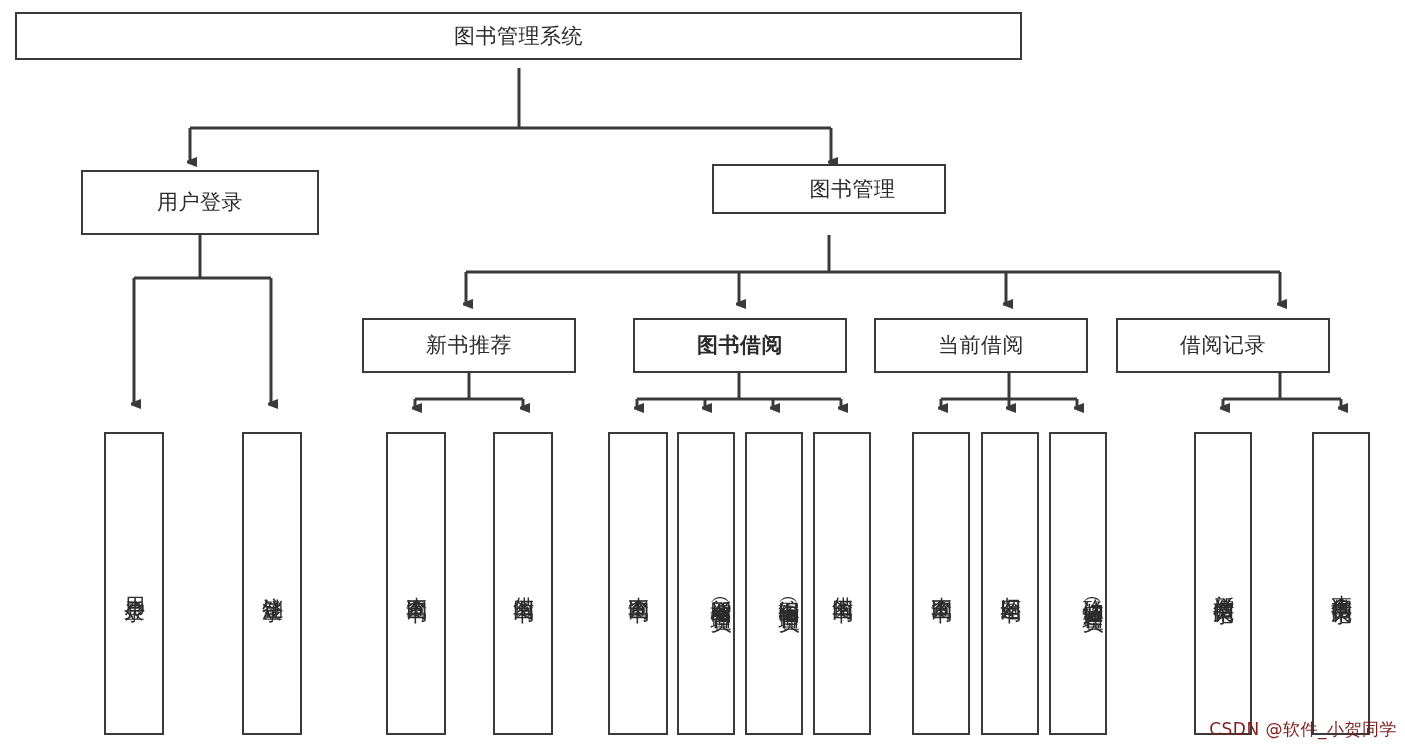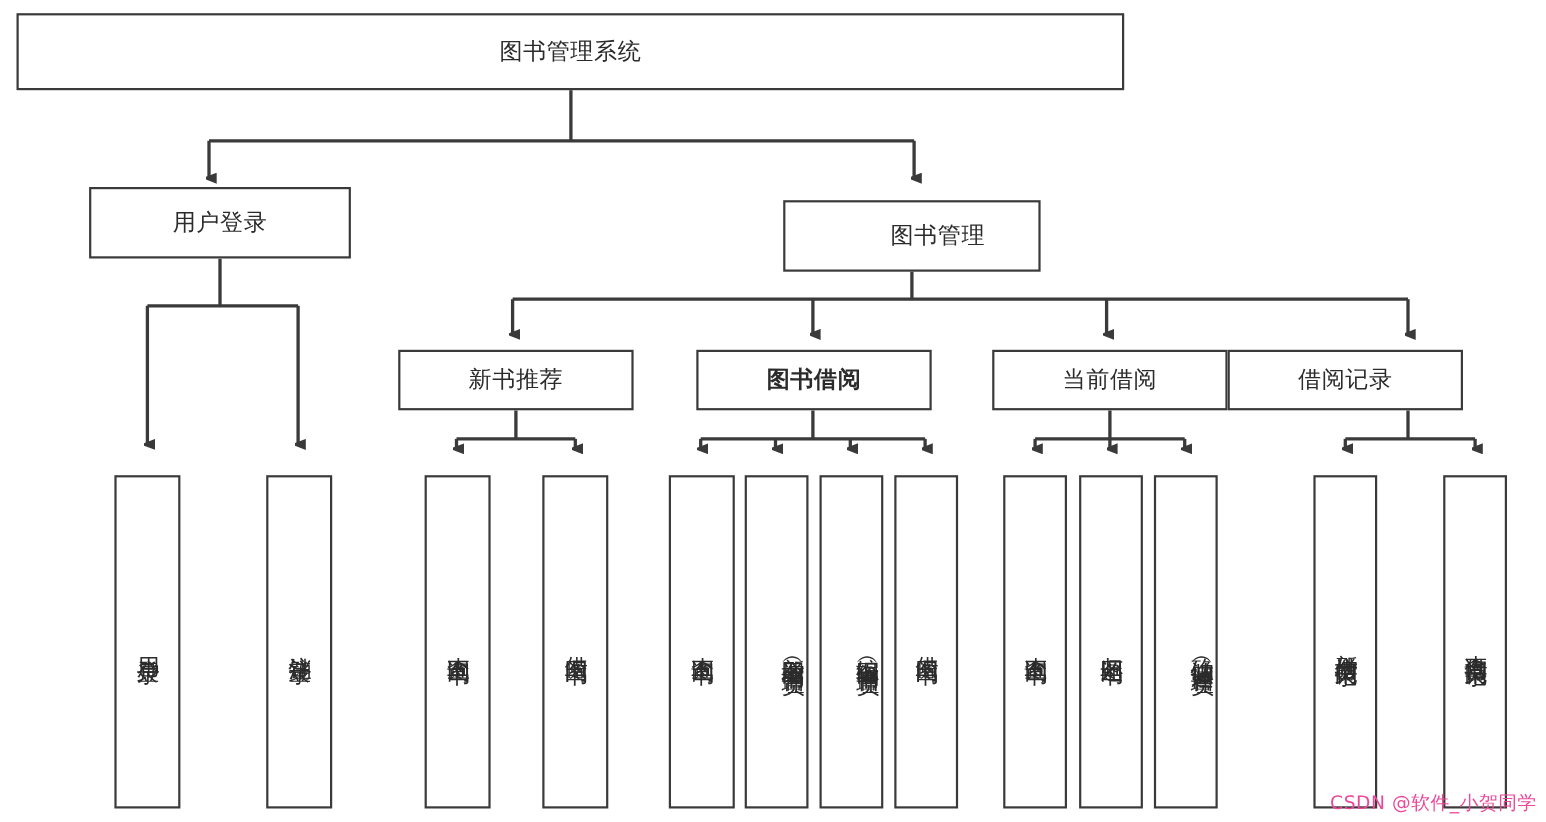--- a/index.html
+++ b/index.html
@@ -57,21 +57,21 @@
     padding-top: 0;
   }
   .node-v span {
     display: block;
   }
   #watermark {
     position: absolute;
     right: 8px;
     bottom: 6px;
     font-size: 17px;
-    color: #ec4899;
+    color: #7f1d1d;
     letter-spacing: 0.5px;
     white-space: nowrap;
     user-select: none;
   }
 </style>
 </head>
 <body>
 
 <div id="diagram-root">
 
@@ -119,41 +119,41 @@
       <path d="M1009,399 L1009,408" marker-end="url(#arrowhead)"></path>
       <path d="M1077,399 L1077,408" marker-end="url(#arrowhead)"></path>
 
       <path d="M1280,373 L1280,399"></path>
       <path d="M1223,399 L1341,399"></path>
       <path d="M1223,399 L1223,408" marker-end="url(#arrowhead)"></path>
       <path d="M1341,399 L1341,408" marker-end="url(#arrowhead)"></path>
     </g>
   </svg>
 
-  <div class="node node-h" style="left:15px; top:12px; width:1007px; height:70px;">
+  <div class="node node-h" style="left:15px; top:12px; width:1007px; height:48px;">
     <span>图书管理系统</span>
   </div>
 
   <div class="node node-h" style="left:81px; top:170px; width:238px; height:65px;">
     <span>用户登录</span>
   </div>
 
-  <div class="node node-h" style="left:712px; top:182px; width:234px; height:65px;padding-left:47px;">
+  <div class="node node-h" style="left:712px; top:164px; width:234px; height:50px;padding-left:47px;">
     <span>图书管理</span>
   </div>
 
   <div class="node node-h" style="left:362px; top:318px; width:214px; height:55px;text-align:right;">
     <span>新书推荐</span>
   </div>
 
   <div class="node node-h" style="left:633px; top:318px; width:214px; height:55px;font-weight:bold;">
     <span>图书借阅</span>
   </div>
 
-  <div class="node node-h" style="left:902px; top:318px; width:214px; height:55px;">
+  <div class="node node-h" style="left:874px; top:318px; width:214px; height:55px;">
     <span>当前借阅</span>
   </div>
 
   <div class="node node-h" style="left:1116px; top:318px; width:214px; height:55px;">
     <span>借阅记录</span>
   </div>
 
   <div class="node node-v center-v" style="left:104px; top:432px; width:60px; height:303px;">
     <span>用户登录</span>
   </div>

